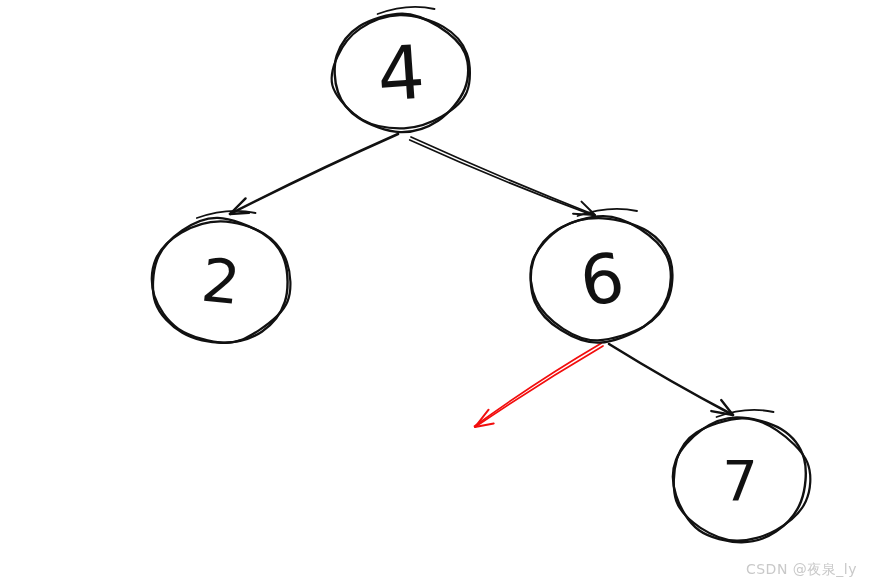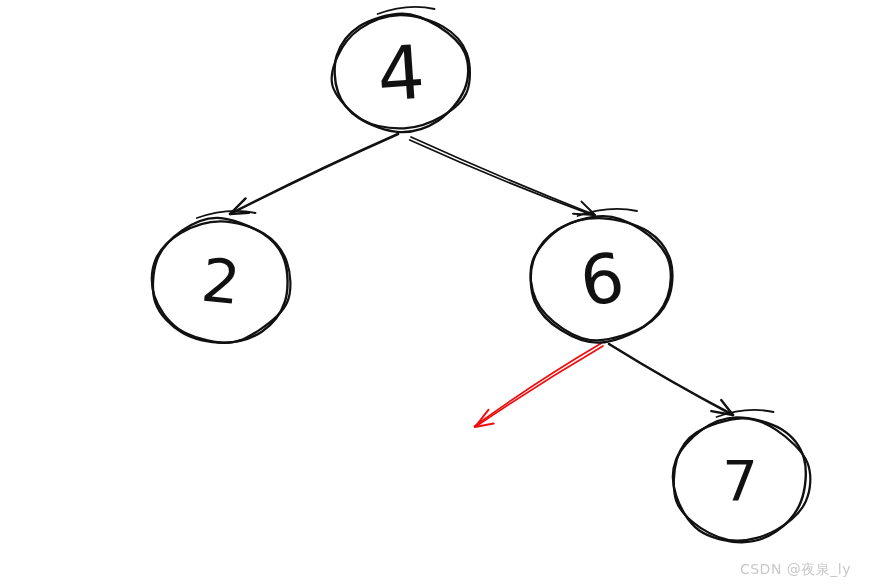--- a/index.html
+++ b/index.html
@@ -20,21 +20,21 @@
     left: 0;
     top: 0;
   }
   #tree-svg text.node-label {
     font-family: "DejaVu Sans", sans-serif;
     fill: #111111;
     text-anchor: middle;
   }
   #watermark {
     position: absolute;
-    right: 24px;
+    right: 18px;
     bottom: 7px;
     font-size: 14px;
     letter-spacing: 0.5px;
     font-family: "DejaVu Sans", sans-serif;
     user-select: none;
   }
 </style>
 </head>
 <body style="background: rgb(255, 255, 255);">
 

